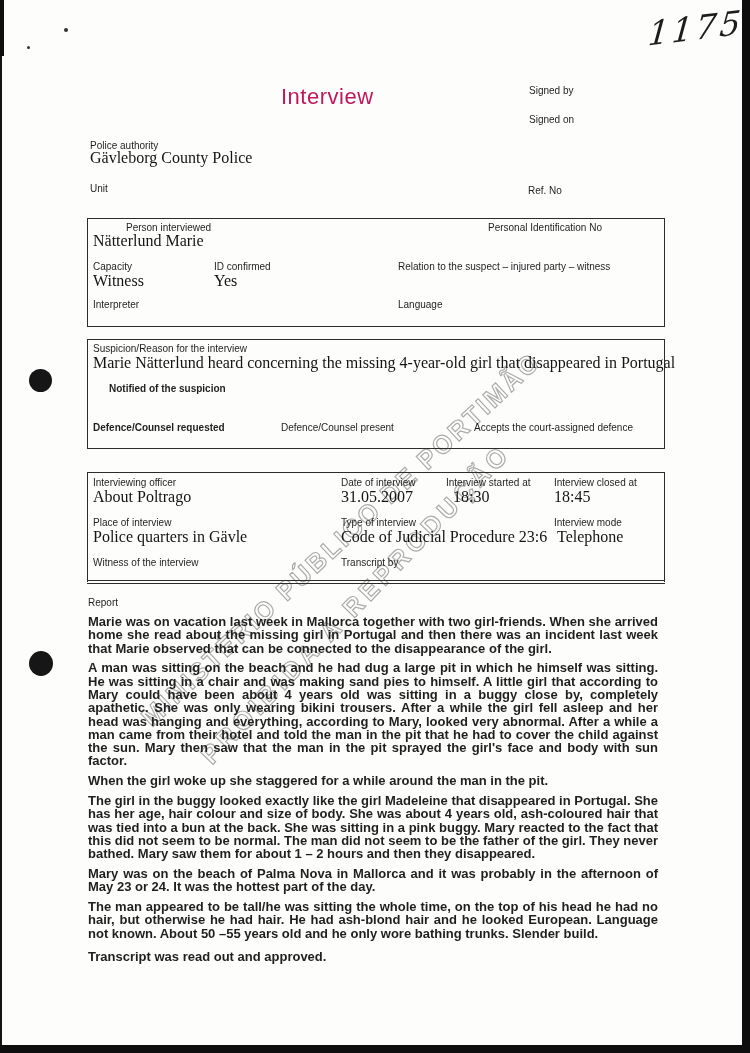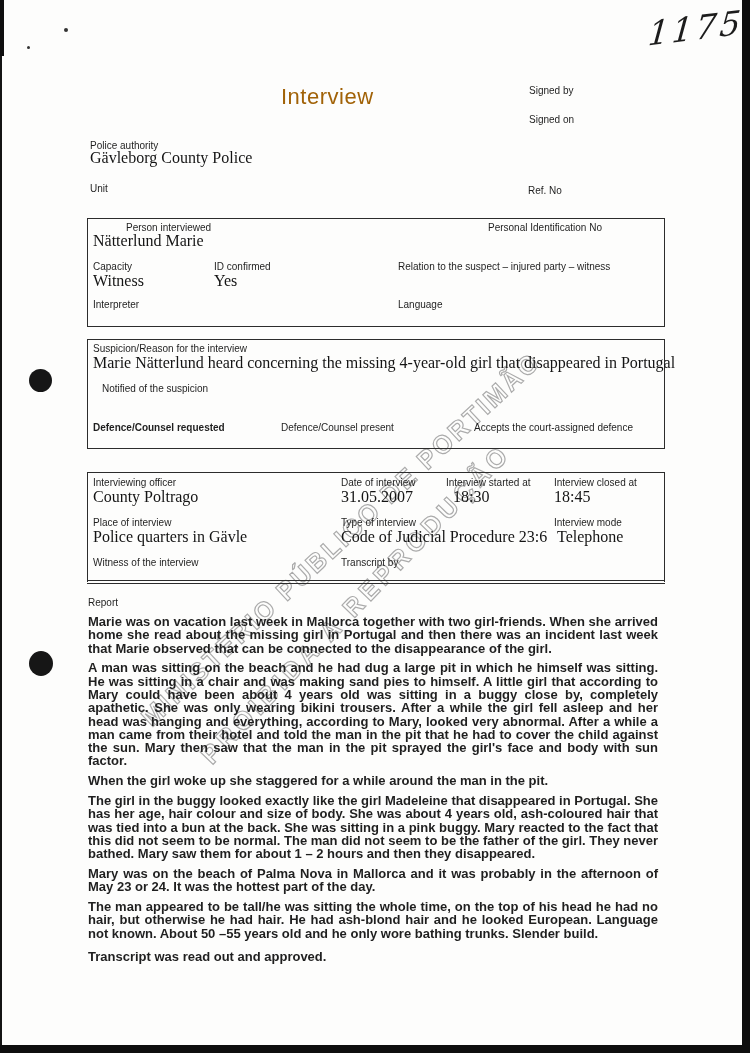--- a/index.html
+++ b/index.html
@@ -28,21 +28,21 @@
 
   
   .wm{
     font-weight:700;letter-spacing:3px;white-space:nowrap;
     color:transparent;-webkit-text-stroke:1.2px #ababab;
     transform-origin:0 50%;pointer-events:none;
   }
   .wm1{left:146px;top:706px;font-size:26px;transform:rotate(-43deg) scaleX(.96);}
   .wm2{left:206px;top:744px;font-size:26px;letter-spacing:5px;transform:rotate(-46deg) scaleX(.96);}
 
-  .title{font-size:22px;letter-spacing:.5px;color:#a16207;}
+  .title{font-size:22px;letter-spacing:.5px;color:#be185d;}
   .lbl{font-size:10px;color:#1f1f1f;white-space:nowrap;}
   .val{font-family:"Liberation Serif","DejaVu Serif",serif;font-size:16px;color:#141414;white-space:nowrap;}
 
   .fbox{border:1.5px solid #2c2c2c;background:transparent;}
   .box1{left:87px;top:218px;width:576px;height:107px;}
   .box2{left:87px;top:339px;width:576px;height:108px;}
   .box3{left:87px;top:472px;width:576px;height:107px;border-bottom:4px double #2c2c2c;}
 
   .report{left:87px;top:597px;width:571px;}
   .report .lbl{position:static;display:block;margin:0 0 7px 1px;}
@@ -91,29 +91,29 @@
     <div class="abs val" style="left:126px;top:53px;">Yes</div>
     <div class="abs lbl" style="left:310px;top:42px;">Relation to the suspect – injured party – witness</div>
 
     <div class="abs lbl" style="left:5px;top:80px;">Interpreter</div>
     <div class="abs lbl" style="left:310px;top:80px;">Language</div>
   </div>
 
   <div class="abs fbox box2">
     <div class="abs lbl" style="left:5px;top:3px;">Suspicion/Reason for the interview</div>
     <div class="abs val" style="left:5px;top:14px;">Marie Nätterlund heard concerning the missing 4-year-old girl that disappeared in Portugal</div>
-    <div class="abs lbl" style="left:14px;top:43px;">Notified of the suspicion</div>
+    <div class="abs lbl" style="left:21px;top:43px;font-weight:bold;">Notified of the suspicion</div>
     <div class="abs lbl" style="left:5px;top:82px;font-weight:bold;">Defence/Counsel requested</div>
     <div class="abs lbl" style="left:193px;top:82px;">Defence/Counsel present</div>
     <div class="abs lbl" style="left:386px;top:82px;">Accepts the court-assigned defence</div>
   </div>
 
   <div class="abs fbox box3">
     <div class="abs lbl" style="left:5px;top:4px;text-align:center;">Interviewing officer</div>
-    <div class="abs val" style="left:5px;top:15px;">County Poltrago</div>
+    <div class="abs val" style="left:5px;top:15px;">About Poltrago</div>
     <div class="abs lbl" style="left:253px;top:4px;">Date of interview</div>
     <div class="abs val" style="left:253px;top:15px;">31.05.2007</div>
     <div class="abs lbl" style="left:358px;top:4px;">Interview started at</div>
     <div class="abs val" style="left:365px;top:15px;">18:30</div>
     <div class="abs lbl" style="left:466px;top:4px;">Interview closed at</div>
     <div class="abs val" style="left:466px;top:15px;">18:45</div>
 
     <div class="abs lbl" style="left:5px;top:44px;">Place of interview</div>
     <div class="abs val" style="left:5px;top:55px;">Police quarters in Gävle</div>
     <div class="abs lbl" style="left:253px;top:44px;">Type of interview</div>

